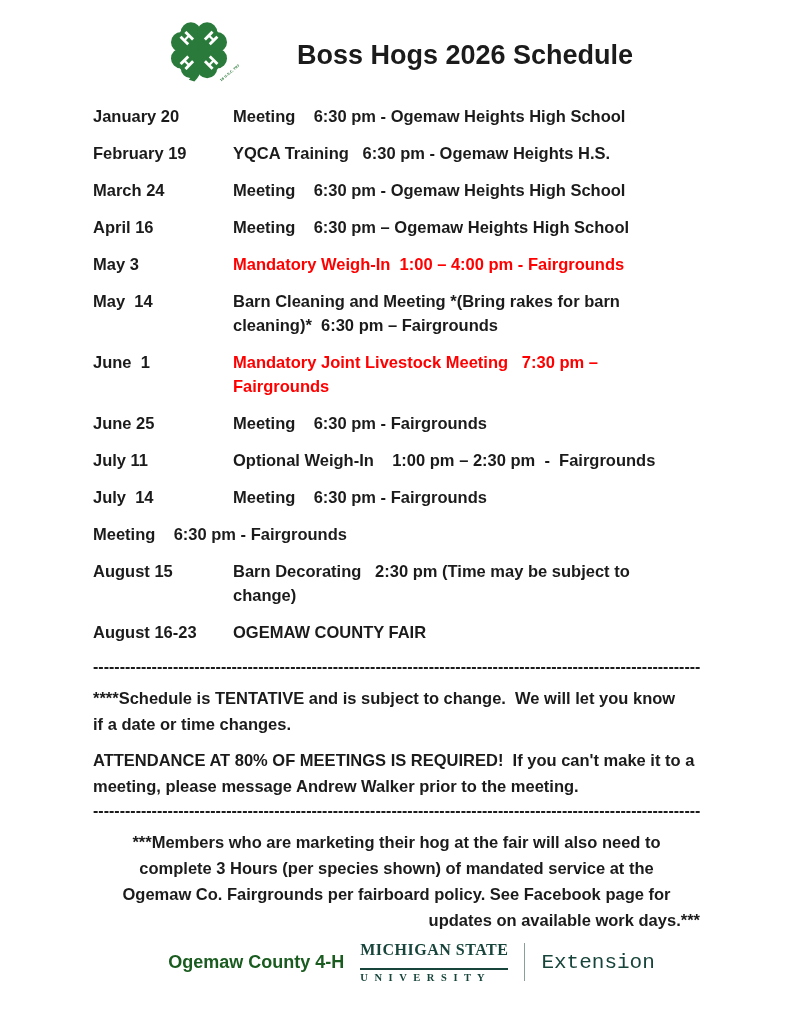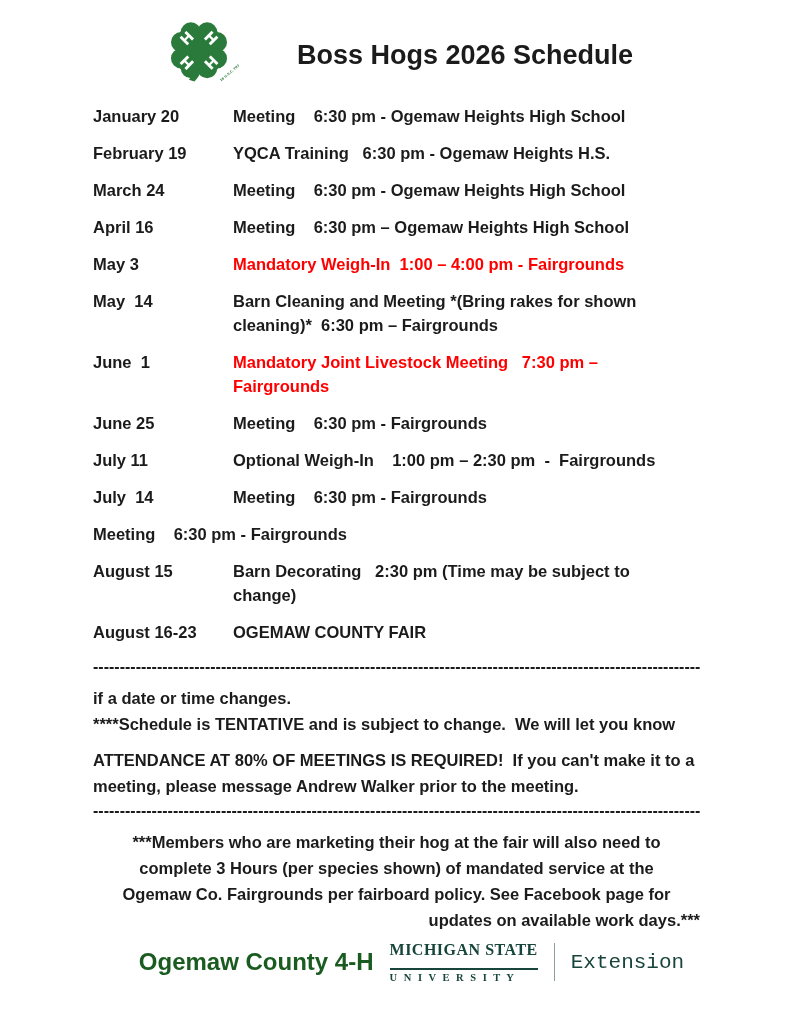--- a/index.html
+++ b/index.html
@@ -24,21 +24,21 @@
   .sep{white-space:nowrap;overflow:hidden;font-size:16px;line-height:20px;margin-top:2px;}
   .sep2{margin-top:2px;}
   
   .note{font-size:16.5px;line-height:26px;margin-top:8px;white-space:pre;}
   .note-gap{margin-top:10px;margin-bottom:2px;}
   .service{font-size:16.5px;line-height:26px;margin-top:8px;white-space:pre;}
   .service div{text-align:center;}
   .service div:last-child{text-align:right;}
   
   .footer{display:flex;align-items:center;justify-content:center;margin-top:8px;padding-left:30px;gap:16px;}
-  .org{font-size:24px;color:var(--org-green,#1a5c20);white-space:nowrap;}
+  .org{font-size:18px;color:var(--org-green,#1a5c20);white-space:nowrap;}
   .msu{display:flex;flex-direction:column;color:var(--msu-green,#18453b);font-family:"Liberation Serif",serif;}
   .msu-top{font-size:16px;font-weight:bold;letter-spacing:.5px;border-bottom:2px solid var(--msu-green,#18453b);padding-bottom:9px;white-space:nowrap;}
   .msu-bottom{font-size:10.5px;font-weight:bold;letter-spacing:2px;margin-top:2px;white-space:nowrap;}
   .vdiv{width:1px;height:38px;background:var(--divider-gray,#8aa096);}
   .ext{font-size:21px;font-weight:normal;color:var(--msu-green,#18453b);font-family:Liberation Mono, monospace;}
 </style>
 </head>
 <body>
 
 <div class="page">
@@ -106,21 +106,21 @@
         <div class="row">
           <div class="date">April 16</div>
           <div class="event"><div>Meeting    6:30 pm – Ogemaw Heights High School</div></div>
         </div>
         <div class="row">
           <div class="date">May 3</div>
           <div class="event red"><div>Mandatory Weigh-In  1:00 – 4:00 pm - Fairgrounds</div></div>
         </div>
         <div class="row">
           <div class="date">May  14</div>
-          <div class="event"><div>Barn Cleaning and Meeting *(Bring rakes for shown</div><div>cleaning)*  6:30 pm – Fairgrounds</div></div>
+          <div class="event"><div>Barn Cleaning and Meeting *(Bring rakes for barn</div><div>cleaning)*  6:30 pm – Fairgrounds</div></div>
         </div>
         <div class="row">
           <div class="date">June  1</div>
           <div class="event red"><div>Mandatory Joint Livestock Meeting   7:30 pm –</div><div>Fairgrounds</div></div>
         </div>
         <div class="row">
           <div class="date">June 25</div>
           <div class="event"><div>Meeting    6:30 pm - Fairgrounds</div></div>
         </div>
         <div class="row">
@@ -139,21 +139,21 @@
           <div class="event"><div>Barn Decorating   2:30 pm (Time may be subject to</div><div>change)</div></div>
         </div>
         <div class="row">
           <div class="date">August 16-23</div>
           <div class="event"><div>OGEMAW COUNTY FAIR</div></div>
         </div>
       </div>
 
     <div class="sep">------------------------------------------------------------------------------------------------------------------------------------------------------</div>
 
-    <div class="note"><div>if a date or time changes.</div><div>****Schedule is TENTATIVE and is subject to change.  We will let you know</div></div>
+    <div class="note"><div>****Schedule is TENTATIVE and is subject to change.  We will let you know</div><div>if a date or time changes.</div></div>
     <div class="note note-gap"><div>ATTENDANCE AT 80% OF MEETINGS IS REQUIRED!  If you can't make it to a</div><div>meeting, please message Andrew Walker prior to the meeting.</div></div>
 
     <div class="sep sep2">------------------------------------------------------------------------------------------------------------------------------------------------------</div>
 
     <div class="service"><div>***Members who are marketing their hog at the fair will also need to</div><div>complete 3 Hours (per species shown) of mandated service at the</div><div>Ogemaw Co. Fairgrounds per fairboard policy. See Facebook page for</div><div>updates on available work days.***</div></div>
 
     <div class="footer">
       <div class="org">Ogemaw County 4-H</div>
       <div class="msu">
         <div class="msu-top">MICHIGAN STATE</div>

